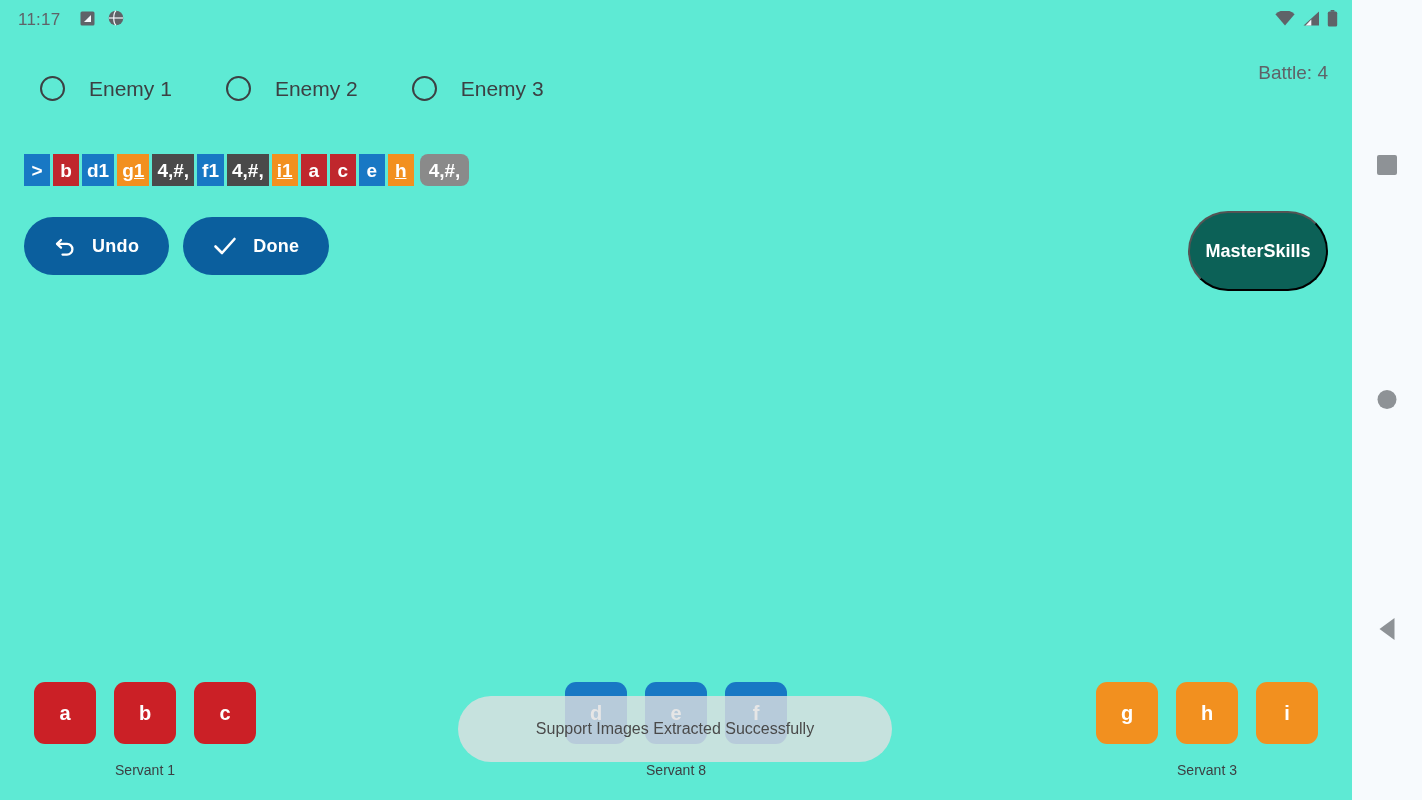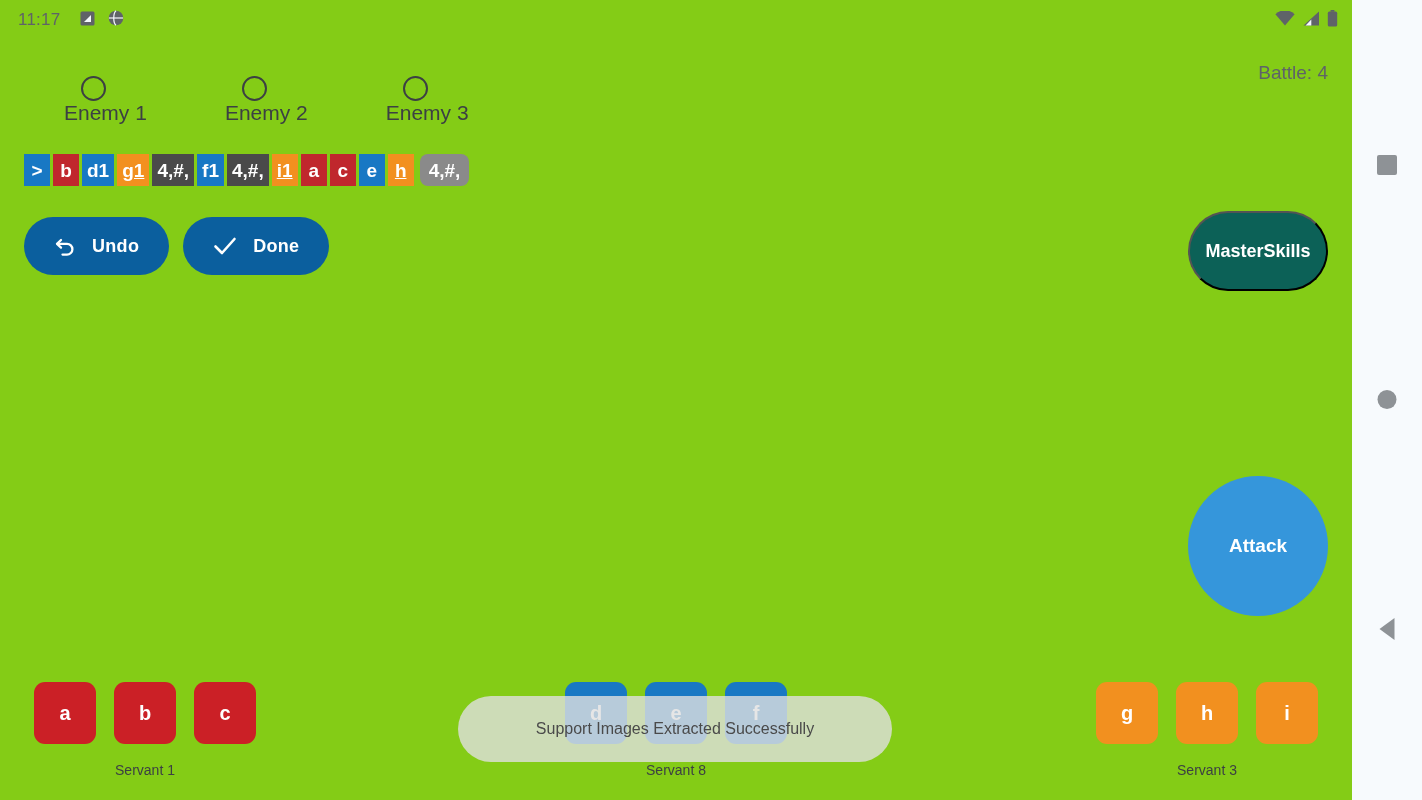--- a/index.html
+++ b/index.html
@@ -5,21 +5,21 @@
   * { box-sizing: border-box; margin: 0; padding: 0; }
   html, body {
     width: 1422px; height: 800px;
     background: #f5f9fd;
     font-family: "Liberation Sans", sans-serif;
     overflow: hidden;
   }
   .screen {
     position: relative;
     width: 1422px; height: 800px;
-    background: #84cc16;
+    background: #5eead4;
   }
 
   
   .statusbar {
     position: absolute; top: 0; left: 0;
     width: 1352px; height: 40px;
     display: flex; align-items: center;
     padding: 0 14px 0 18px;
     color: #5f6368;
   }
@@ -51,21 +51,21 @@
     border-top: 11px solid transparent;
     border-bottom: 11px solid transparent;
     border-right: 15px solid #8e9296;
   }
 
   
   .enemy-row {
     position: absolute; top: 76px; left: 40px;
     display: flex; align-items: center;
   }
-  .enemy-item { display: flex; align-items: center; margin-right: 54px; flex-direction: column; }
+  .enemy-item { display: flex; align-items: center; margin-right: 54px; }
   .radio {
     width: 25px; height: 25px; border-radius: 50%;
     border: 2.6px solid #3c4043;
     background: transparent;
   }
   .enemy-label {
     margin-left: 24px; font-size: 21px; color: #3c4043;
   }
 
   
@@ -284,23 +284,20 @@
       </span>
       <span>Done</span>
     </button>
   </div>
 
   <button class="master-skills">
     <span>Master</span>
     <span>Skills</span>
   </button>
 
-  <button class="attack-btn">
-    <span>Attack</span>
-  </button>
 
   <div class="servants" id="servants">
       <div class="servant-group">
         <div class="card-row">
           <button class="card red">a</button>
           <button class="card red">b</button>
           <button class="card red">c</button>
         </div>
         <div class="servant-name">Servant 1</div>
       </div>

